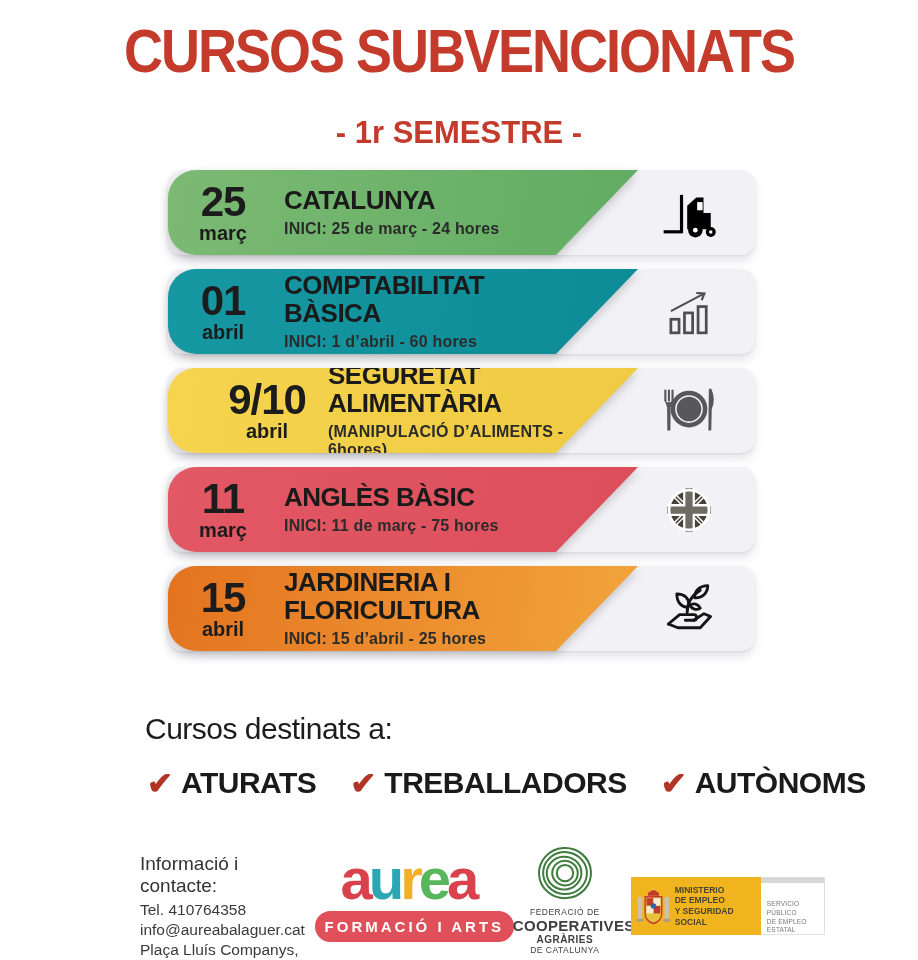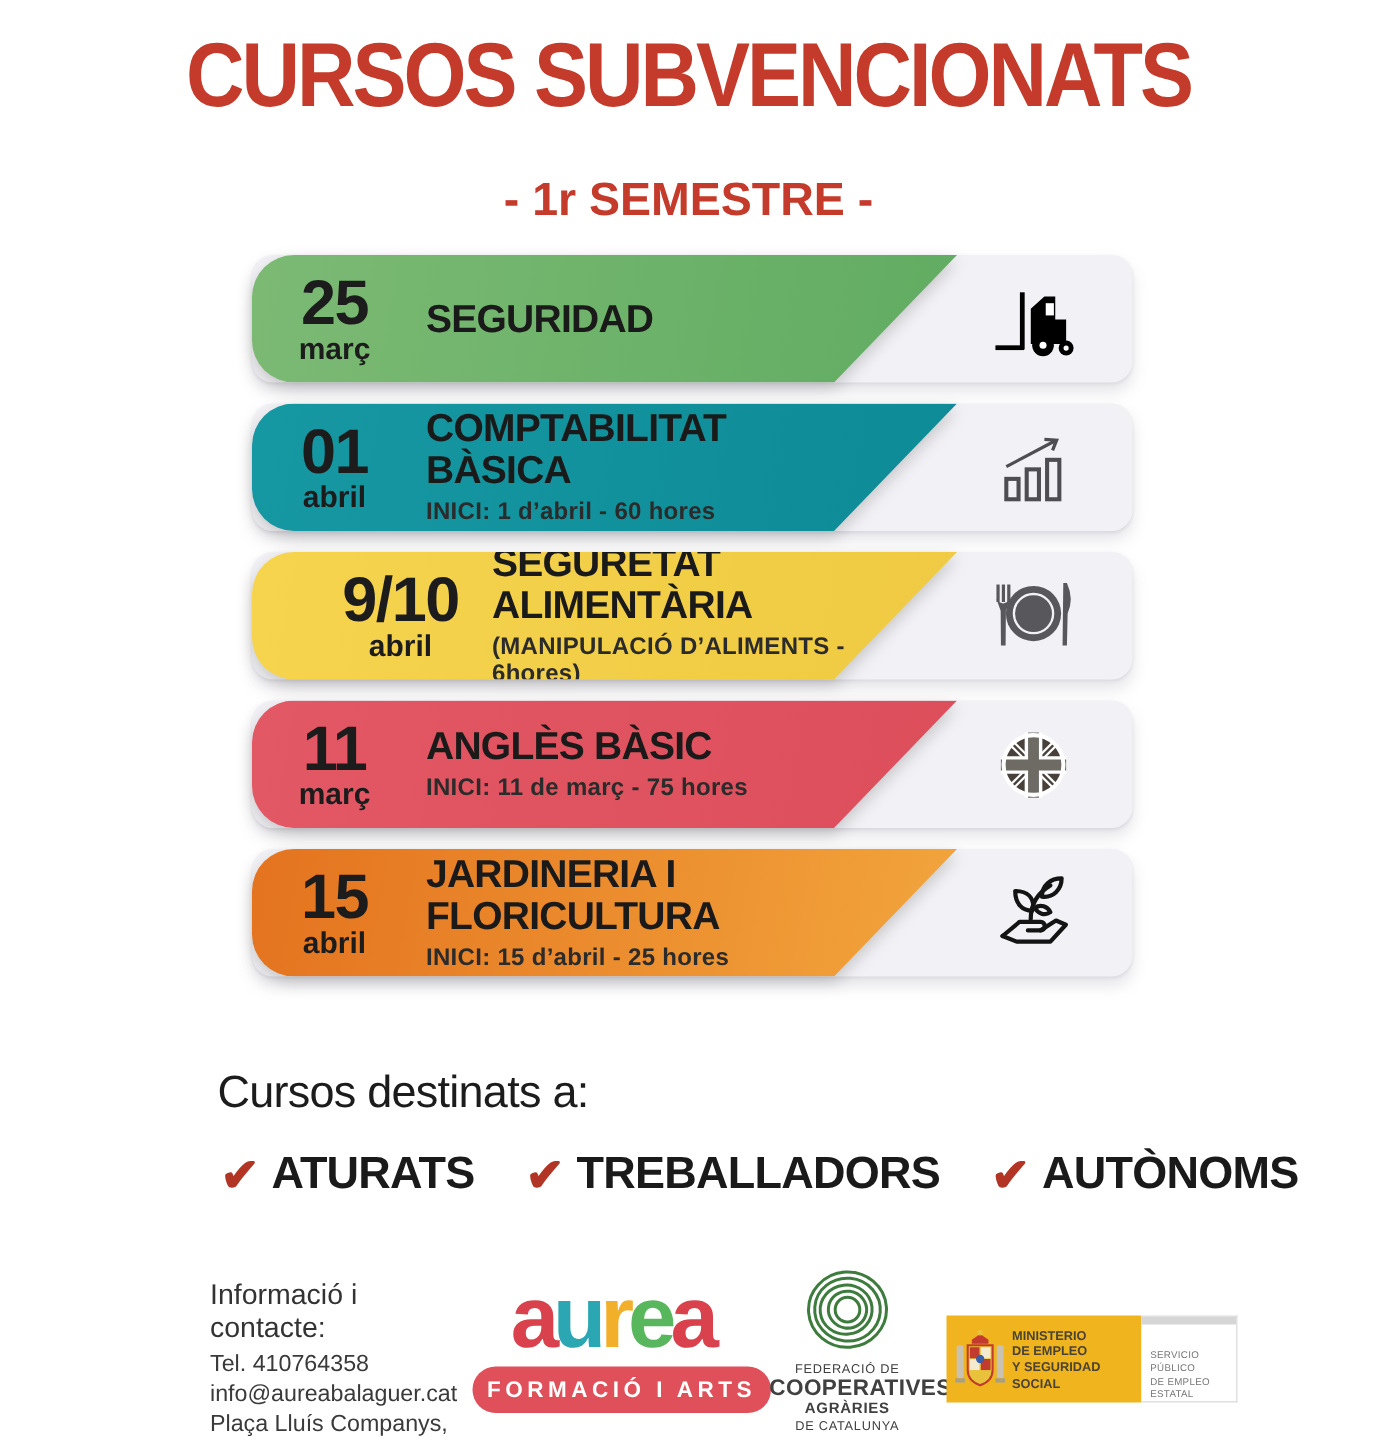--- a/index.html
+++ b/index.html
@@ -80,21 +80,22 @@
 
     <div class="row">
       <div class="pill"></div>
       <div class="bandwrap">
         <div class="band" style="background: linear-gradient(100deg, rgb(124, 186, 116), rgb(97, 172, 98));">
           <div class="date">
             <div class="num">25</div>
             <div class="mon">març</div>
           </div>
           <div class="info">
-            <div class="ctitle">SEGURIDAD</div>
+            <div class="ctitle">CATALUNYA</div>
+            <div class="cdet">INICI: 25 de març  -   24 hores</div>
           </div>
         </div>
       </div>
       <div class="icon">
         <svg width="58" height="58" viewBox="0 0 64 64">
           <rect x="22" y="12" width="3.5" height="42" fill="#000"></rect>
           <rect x="4" y="51" width="21" height="3.5" fill="#000"></rect>
           <path d="M30 50 V24 L40 15 H48 V32 H56 V50 Z" fill="#000"></path>
           <rect x="41" y="20" width="6" height="9" fill="#fff"></rect>
           <circle cx="39" cy="51" r="8" fill="#000"></circle>

